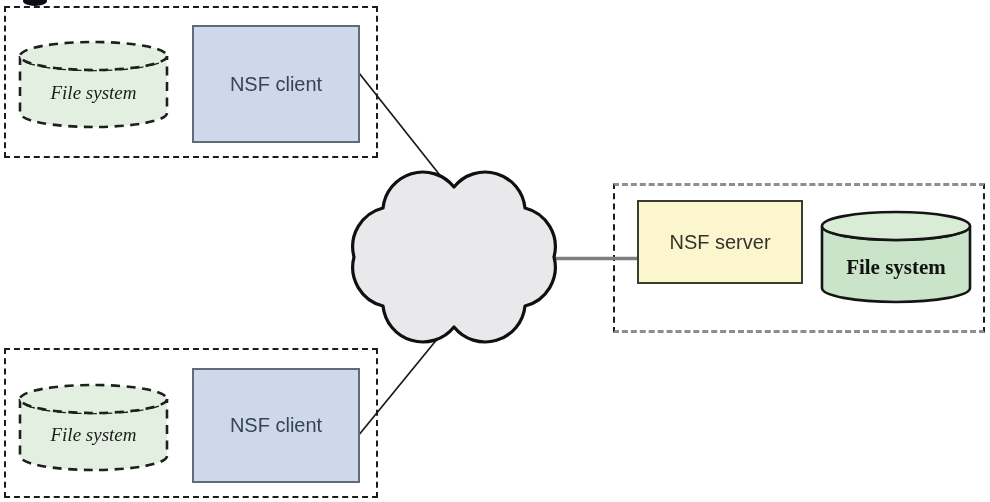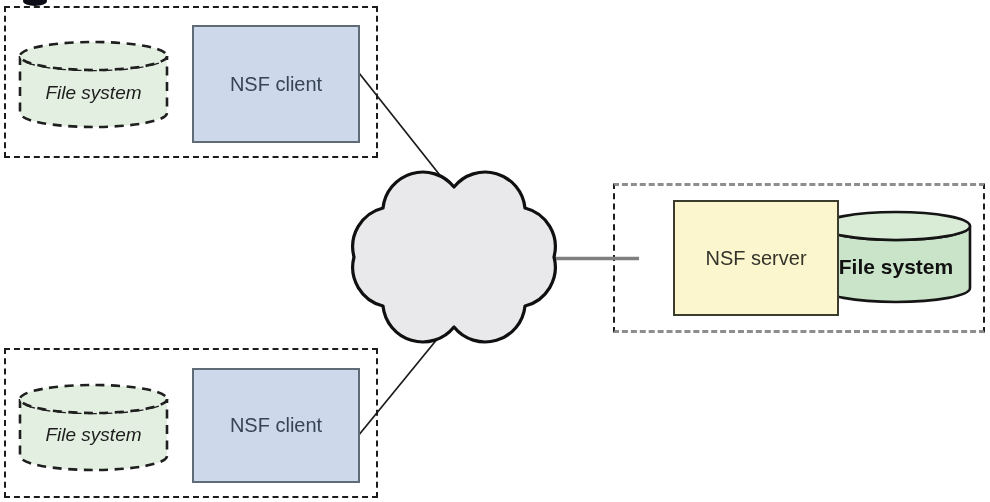--- a/index.html
+++ b/index.html
@@ -43,34 +43,34 @@
     z-index: 3;
   }
   .client-node {
     background: #cdd9ea;
     border: 2px solid #5f6b77;
     color: #374357;
   }
   .client-node-top    { left: 192px; top: 25px;  width: 168px; height: 118px; }
   .client-node-bottom { left: 192px; top: 368px; width: 168px; height: 115px; }
   .server-node {
-    left: 637px; top: 200px; width: 166px; height: 116px;
+    left: 637px; top: 200px; width: 166px; height: 84px;
     background: #fcf6cf;
     border: 2px solid #3c3c2e;
     color: #33332a;
-    margin-left: 36px;
   }
   .shape-label {
     position: absolute;
     display: flex;
     align-items: center;
     justify-content: center;
     z-index: 4;
     color: #1d1d1d;
     white-space: nowrap;
+    font-family: Liberation Serif, serif;
   }
   .fs-label-italic { font-style: italic; font-size: 19px; }
   .fs-label-top    { left: 20px; top: 78px;  width: 147px; height: 30px; }
   .fs-label-bottom { left: 20px; top: 420px; width: 147px; height: 30px; }
   .fs-label-server { left: 822px; top: 252px; width: 148px; height: 30px;
                      font-weight: bold; font-size: 21px; color: #111; }
   .network-label   { left: 384px; top: 242px; width: 140px; height: 32px;
                      font-size: 20px; color: #141414; }
   .artifact {
     position: absolute;

